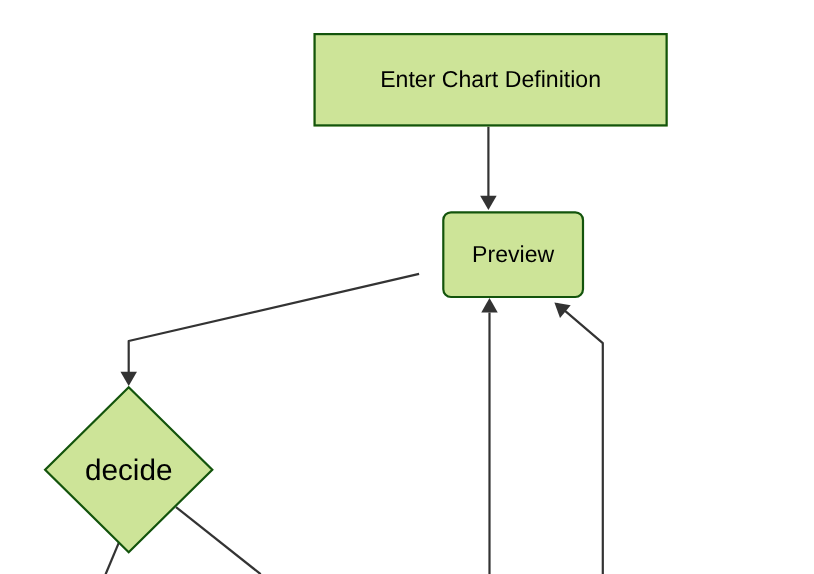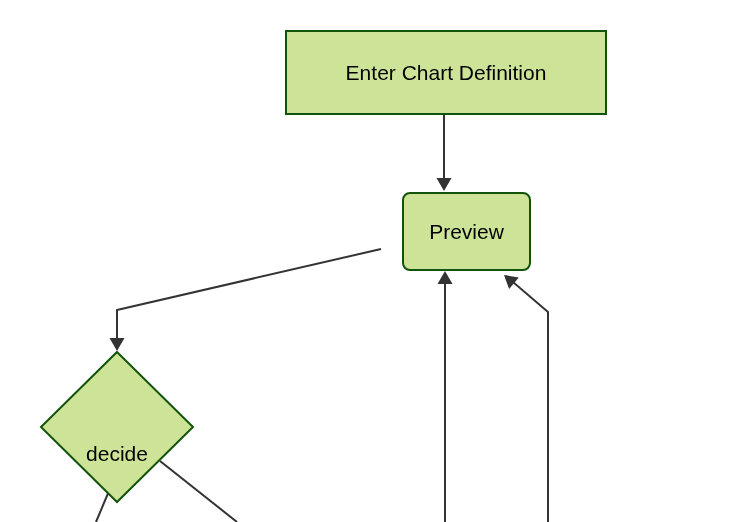--- a/index.html
+++ b/index.html
@@ -34,21 +34,21 @@
     font-size:21px;
     color:var(--text-color);
     white-space:nowrap;
   }
   .node-enter{left:285px;top:30px;width:322px;height:85px;}
   .node-preview{left:381px;top:192px;width:129px;height:79px;border-radius:8px;margin-left:21px;}
   .diamond-label{
     position:absolute;
     left:47px;top:413px;width:140px;height:28px;
     display:flex;align-items:center;justify-content:center;
-    font-size:21px;color:var(--text-color);white-space:nowrap;margin-top:27px;
+    font-size:27px;color:var(--text-color);white-space:nowrap;
   }
 </style>
 </head>
 <body>
 
 <div class="canvas">
 
   <svg class="edges" viewBox="0 0 740 522" width="740" height="522" xmlns="http://www.w3.org/2000/svg">
 
     <g>

